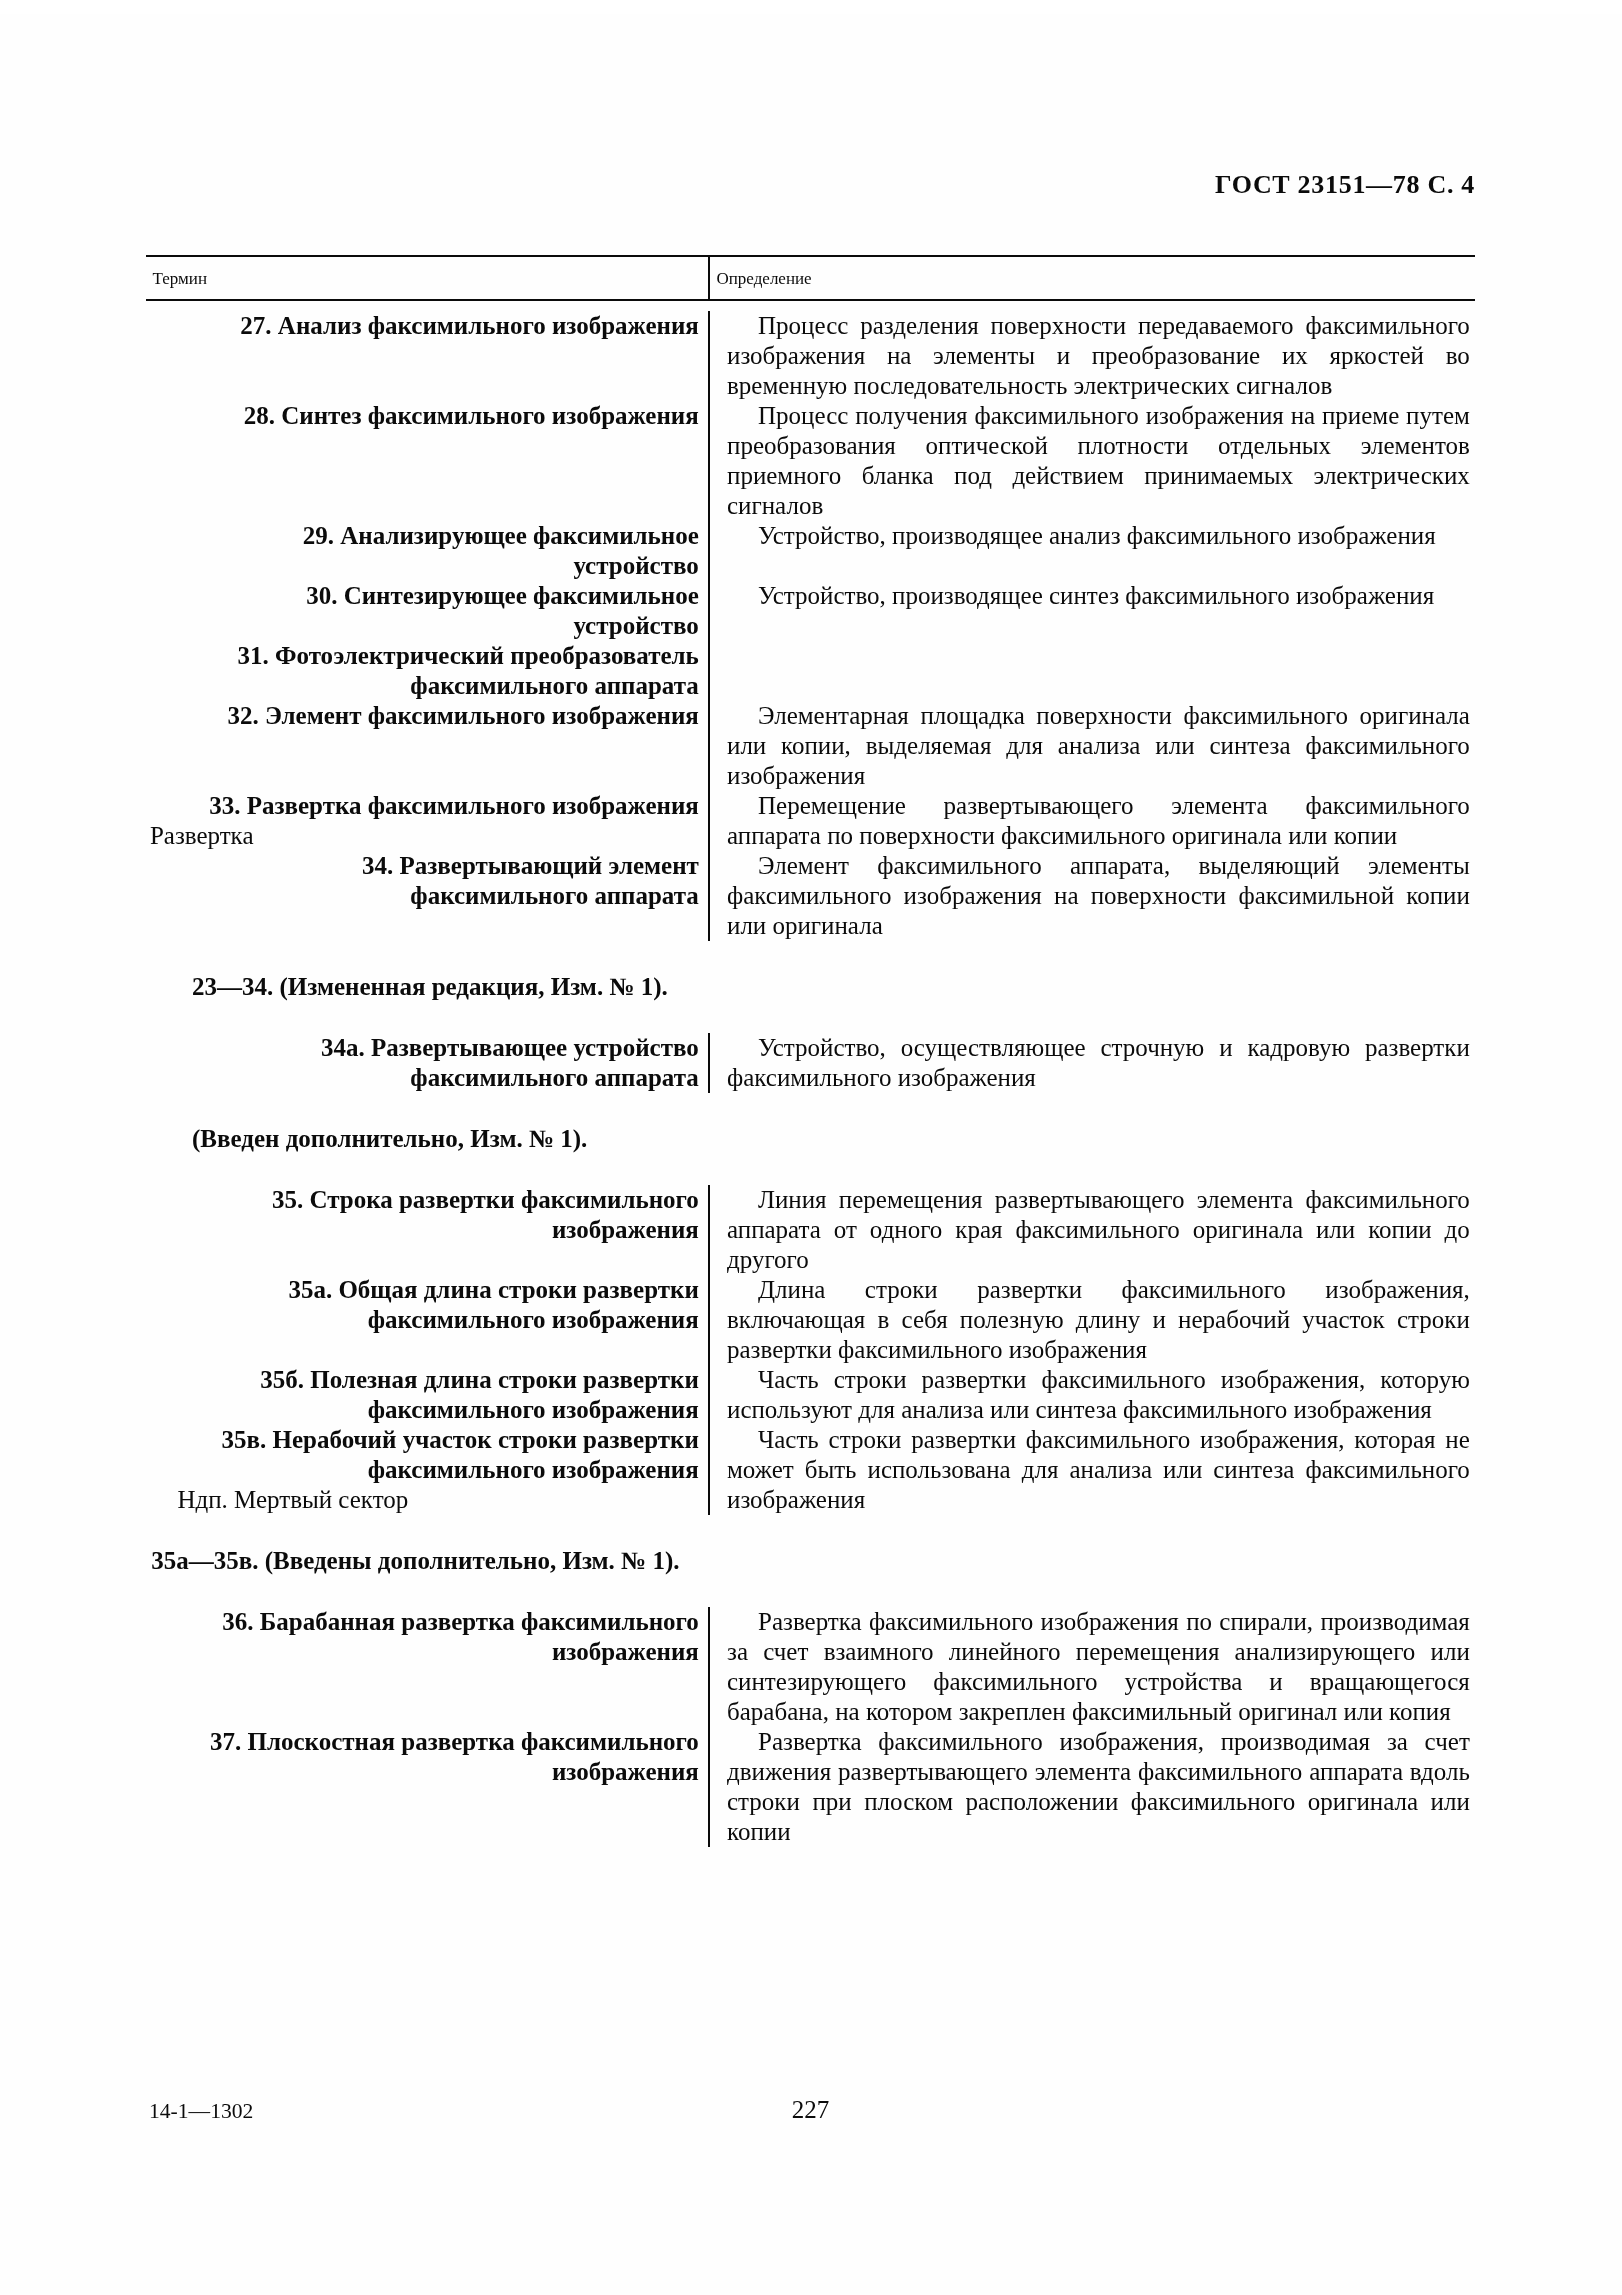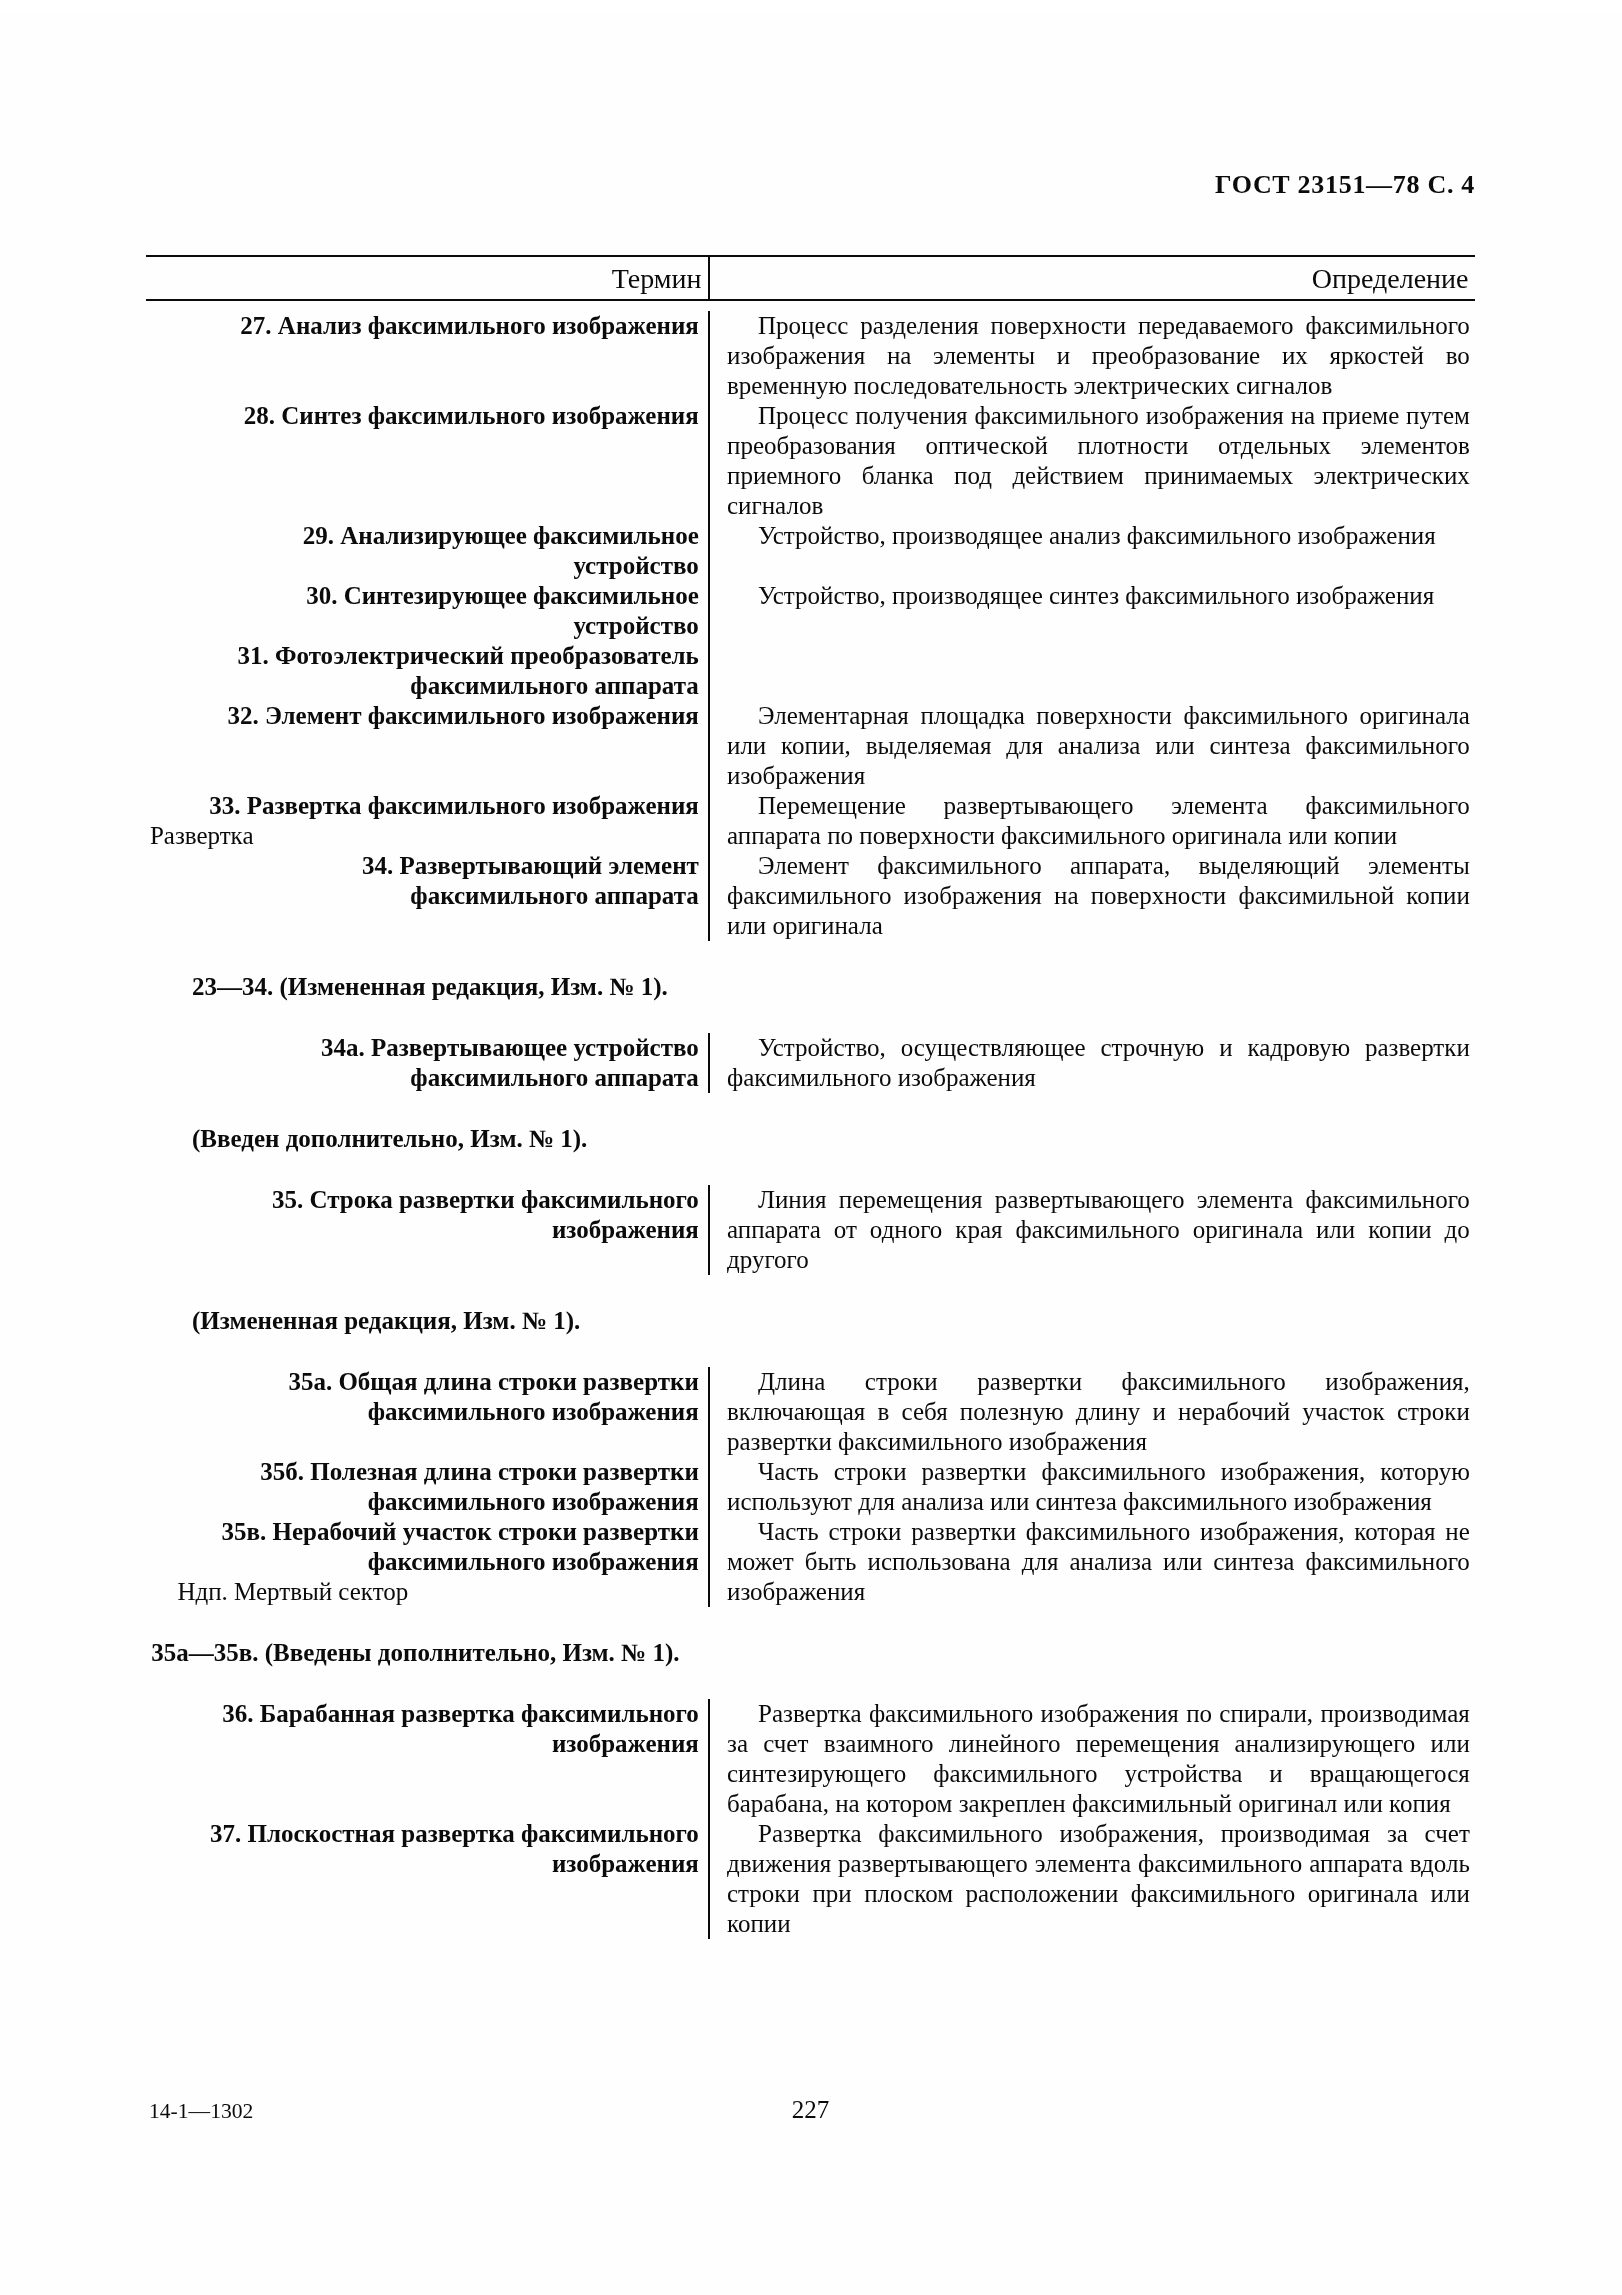--- a/index.html
+++ b/index.html
@@ -37,23 +37,23 @@
     font-size: 25px;
     line-height: 30px;
   }
 
   .thead {
     display: grid;
     grid-template-columns: 564px 765px;
     border-bottom: 2px solid #0b0b0b;
   }
   .th {
-    text-align: right;
+    text-align: left;
     padding: 6.5px 6.5px 5.2px;
-    font-size: 28px;
+    font-size: 17px;
   }
   .th-term { border-right: 2px solid #0b0b0b; }
 
   .tbody { padding-top: 10.5px; }
 
   .row {
     display: grid;
     grid-template-columns: 564px 765px;
   }
   .cell-term {
@@ -181,21 +181,20 @@
         </div>
         <div class="note">(Введен дополнительно, Изм. № 1).</div>
         <div class="row">
           <div class="cell-term">
             <p class="term-p">35. Строка развертки факсимильного изображения</p>
           </div>
           <div class="cell-def">
             <p class="def-p">Линия перемещения развертывающего элемента факсимильного аппарата от одного края факсимильного оригинала или копии до другого</p>
           </div>
         </div>
-        <div class="note">(Измененная редакция, Изм. № 1).</div>
         <div class="row">
           <div class="cell-term">
             <p class="term-p">35а. Общая длина строки развертки факсимильного изображения</p>
           </div>
           <div class="cell-def">
             <p class="def-p">Длина строки развертки факсимильного изображения, включающая в себя полезную длину и нерабочий участок строки развертки факсимильного изображения</p>
           </div>
         </div>
         <div class="row">
           <div class="cell-term">

